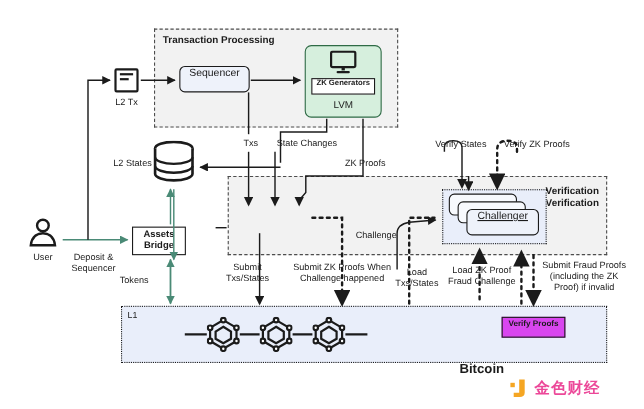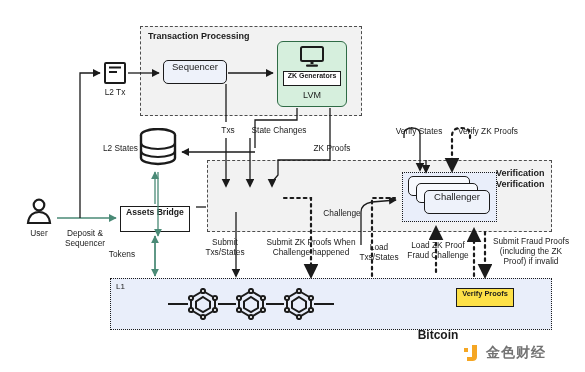--- a/index.html
+++ b/index.html
@@ -63,38 +63,38 @@
   <div class="lbl" style="left:287px;top:90px;width:50px;font-size:9px;">LVM</div>
 
   <svg width="40" height="40" viewBox="0 0 40 40" style="position:absolute;left:138px;top:128px;">
     <ellipse cx="20" cy="7" rx="17" ry="6" fill="#fff" stroke="#1b1b1b" stroke-width="2.4"></ellipse>
     <path d="M3 7 V30 A17 6 0 0 0 37 30 V7" fill="#fff" stroke="#1b1b1b" stroke-width="2.4"></path>
     <path d="M3 15 A17 6 0 0 0 37 15" fill="none" stroke="#1b1b1b" stroke-width="2.2"></path>
     <path d="M3 23 A17 6 0 0 0 37 23" fill="none" stroke="#1b1b1b" stroke-width="2.2"></path>
   </svg>
   <div class="lbl" style="left:88px;top:143px;width:50px;text-align:right;">L2 States</div>
 
-  <div class="box" style="left:120px;top:206px;width:70px;height:26px;background:#ffffff;border:1.6px solid #1b1b1b;">
+  <div class="box" style="left:120px;top:206px;width:49px;height:26px;background:#ffffff;border:1.6px solid #1b1b1b;">
     <span style="font-size:8.6px;font-weight:bold;">Assets Bridge</span>
   </div>
 
   <svg width="30" height="28" viewBox="0 0 30 28" style="position:absolute;left:24px;top:198px;">
     <circle cx="15" cy="7" r="5.3" fill="none" stroke="#1b1b1b" stroke-width="2.2"></circle>
     <path d="M4 25 C5 16 11 14 15 14 C19 14 25 16 26 25 Z" fill="none" stroke="#1b1b1b" stroke-width="2.2"></path>
   </svg>
   <div class="lbl" style="left:14px;top:228px;width:50px;">User</div>
 
 
   <div class="box node" style="left:408px;top:176px;width:62px;height:20px;background:#f7f9fd;"></div>
   <div class="box node" style="left:416px;top:183px;width:62px;height:20px;background:#f7f9fd;"></div>
-  <div class="box node" style="left:424px;top:190px;width:66px;height:24px;">
+  <div class="box node" style="left:424px;top:190px;width:66px;height:24px;text-decoration:underline;">
     <span>Challenger</span>
   </div>
 
-  <div class="box" style="left:456px;top:288px;width:58px;height:19px;background:#fde047;border:1.4px solid #1b1b1b;">
+  <div class="box" style="left:456px;top:288px;width:58px;height:19px;background:#d946ef;border:1.4px solid #1b1b1b;">
     <span style="font-size:7.4px;font-weight:bold;">Verify Proofs</span>
   </div>
 
   <div class="lbl" style="left:52px;top:228px;width:66px;">
     <span>Deposit &amp;</span><br>
     <span>Sequencer</span>
   </div>
   <div class="lbl" style="left:96px;top:249px;width:52px;">Tokens</div>
 
   <div class="lbl" style="left:213px;top:125px;width:30px;">Txs</div>
@@ -240,16 +240,16 @@
       <circle cx="3" cy="22" r="2.1" fill="#fff"></circle>
       <circle cx="3" cy="10" r="2.1" fill="#fff"></circle>
     </g>
   </svg>
 
   <div style="position:absolute;left:462px;top:344px;display:flex;align-items:center;gap:6px;">
     <svg width="18" height="18" viewBox="0 0 18 18">
       <path d="M10 1 L15 1 L15 13 C15 15.6 13 17 10.6 17 L5 17 L5 13 L10 13 Z" fill="#f5a623"></path>
       <rect x="2" y="4" width="4" height="4" fill="#f5a623"></rect>
     </svg>
-    <span style="font-size:14px;font-weight:bold;color:#737373;letter-spacing:1px;">金色财经</span>
+    <span style="font-size:14px;font-weight:bold;color:#ec4899;letter-spacing:1px;">金色财经</span>
   </div>
 
 </div>
 
 </body></html>

